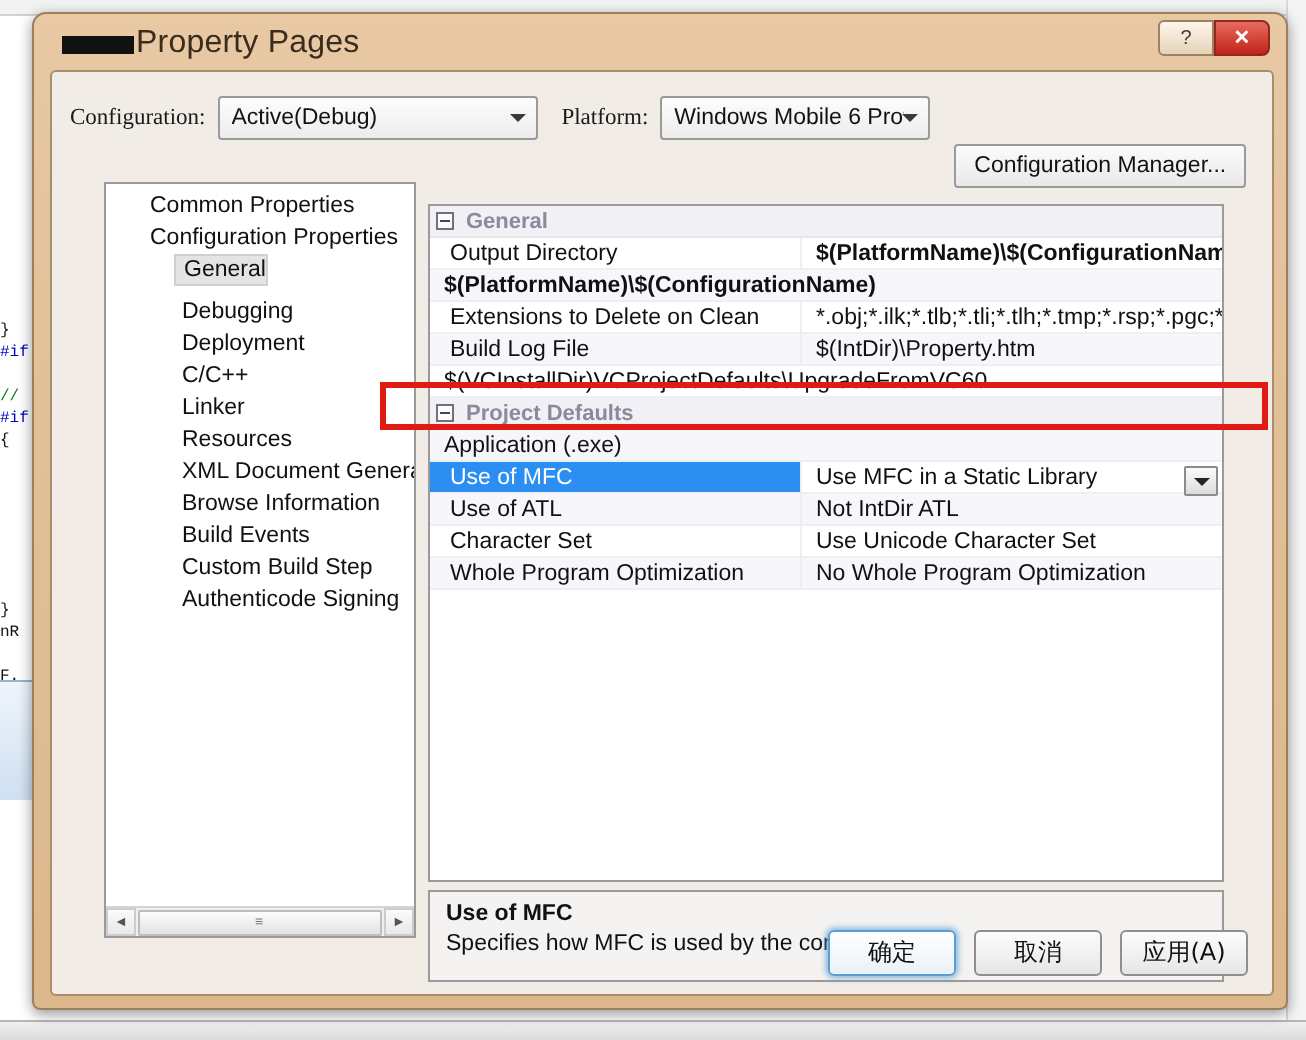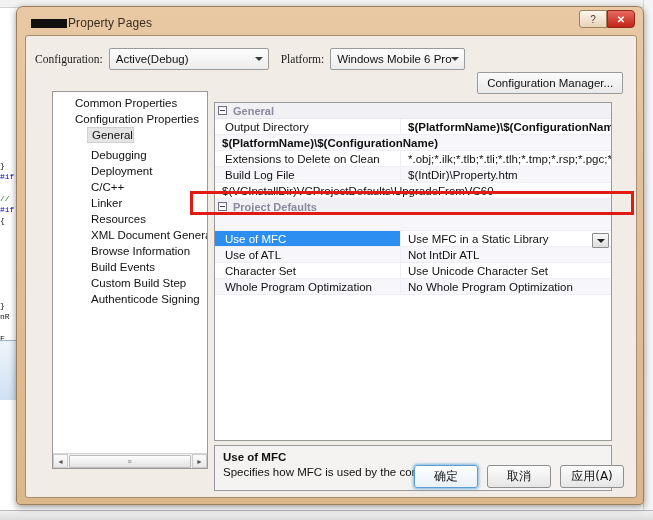--- a/index.html
+++ b/index.html
@@ -63,21 +63,21 @@
     border: 1px solid #9e7f5c;
     box-shadow: 0 2px 7px rgba(0,0,0,0.42);
     padding: 0;
   }
   #titlebar {
     position: relative;
     height: 27px;
     padding: 6px 0 0 14px;
   }
   #title-text {
-    font-size: 12px;
+    font-size: 16px;
     color: #3b2d1e;
     letter-spacing: 0.1px;
     white-space: nowrap;
   }
   #title-redact {
     display: inline-block;
     width: 36px; height: 9px;
     background: #111;
     vertical-align: -1px;
     margin-right: 1px;
@@ -425,20 +425,21 @@
             <div class="value">$(IntDir)\Property.htm</div>
           </div>
           <div class="grid-row">
             <div class="value">$(VCInstallDir)VCProjectDefaults\UpgradeFromVC60</div>
           </div>
           <div class="grid-section">
             <span class="sect-glyph"></span>
             <span class="sect-title">Project Defaults</span>
           </div>
           <div class="grid-row alt">
+            <div class="value">Application (.exe)</div>
           </div>
           <div class="grid-row selected" id="row-use-of-mfc">
             <div class="name">Use of MFC</div>
             <div class="value">Use MFC in a Static Library</div>
             <div class="value-dropdown">
               <i></i>
             </div>
           </div>
           <div class="grid-row alt">
             <div class="name">Use of ATL</div>

